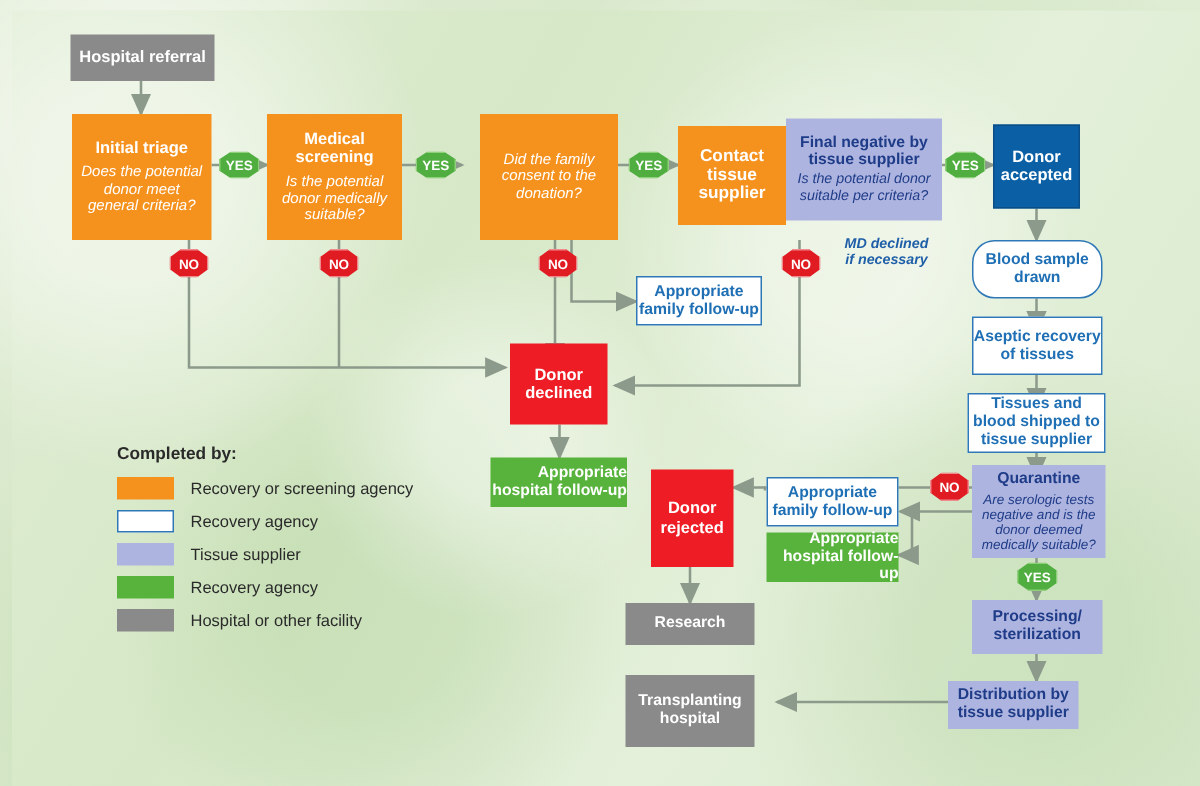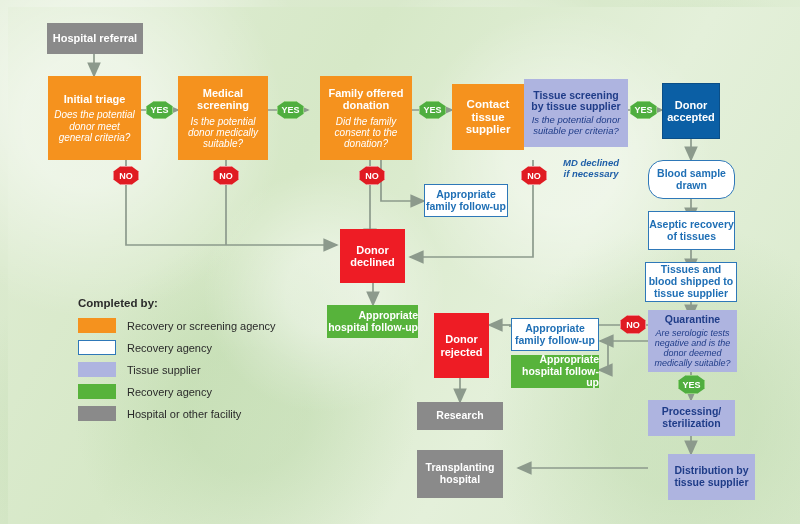--- a/index.html
+++ b/index.html
@@ -121,30 +121,29 @@
     <div class="ttl" style="margin-bottom:4px;">Initial triage</div>
     <div class="sub" style="font-size:10px;">Does the potential donor meet general criteria?</div>
   </div>
 
   <div class="node n-orange" style="left:178px;top:76px;width:90px;height:84px;font-size:11px;padding:5px 4px;">
     <div class="ttl" style="margin-bottom:4px;">Medical screening</div>
     <div class="sub" style="font-size:10px;">Is the potential donor medically suitable?</div>
   </div>
 
   <div class="node n-orange" style="left:320px;top:76px;width:92px;height:84px;font-size:11px;padding:5px 4px;">
-    <div class="ttl" style="margin-bottom:4px;">Family offered donation</div>
     <div class="sub" style="font-size:10px;">Did the family consent to the donation?</div>
   </div>
 
   <div class="node n-orange" style="left:452px;top:84px;width:72px;height:66px;font-size:11.5px;">
     <div class="ttl">Contact tissue supplier</div>
   </div>
 
   <div class="node n-periw" style="left:524px;top:79px;width:104px;height:68px;font-size:10.5px;padding:4px 3px;">
-    <div class="ttl" style="margin-bottom:2px;">Tissue screening by tissue supplier</div>
+    <div class="ttl" style="margin-bottom:2px;">Final negative by tissue supplier</div>
     <div class="sub" style="font-size:9.5px;">Is the potential donor suitable per criteria?</div>
   </div>
 
   <div class="node n-dblue" style="left:662px;top:83px;width:58px;height:56px;font-size:11px;">
     <div class="ttl">Donor accepted</div>
   </div>
 
   <div class="node n-white" style="left:648px;top:160px;width:87px;height:39px;font-size:10.5px;border-radius:15px;">
     <div class="ttl">Blood sample drawn</div>
   </div>
@@ -159,21 +158,21 @@
 
   <div class="node n-periw" style="left:648px;top:310px;width:89px;height:62px;font-size:10.5px;padding:3px;">
     <div class="ttl" style="margin-bottom:2px;">Quarantine</div>
     <div class="sub" style="font-size:9px;">Are serologic tests negative and is the donor deemed medically suitable?</div>
   </div>
 
   <div class="node n-periw" style="left:648px;top:400px;width:87px;height:36px;font-size:10.5px;">
     <div class="ttl">Processing/ sterilization</div>
   </div>
 
-  <div class="node n-periw" style="left:668px;top:454px;width:87px;height:46px;font-size:10.5px;">
+  <div class="node n-periw" style="left:632px;top:454px;width:87px;height:32px;font-size:10.5px;">
     <div class="ttl">Distribution by tissue supplier</div>
   </div>
 
   <div class="node n-white" style="left:424px;top:184px;width:84px;height:33px;font-size:10.5px;">
     <div class="ttl">Appropriate family follow-up</div>
   </div>
 
   <div class="node n-red" style="left:340px;top:229px;width:65px;height:54px;font-size:11px;">
     <div class="ttl">Donor declined</div>
   </div>

